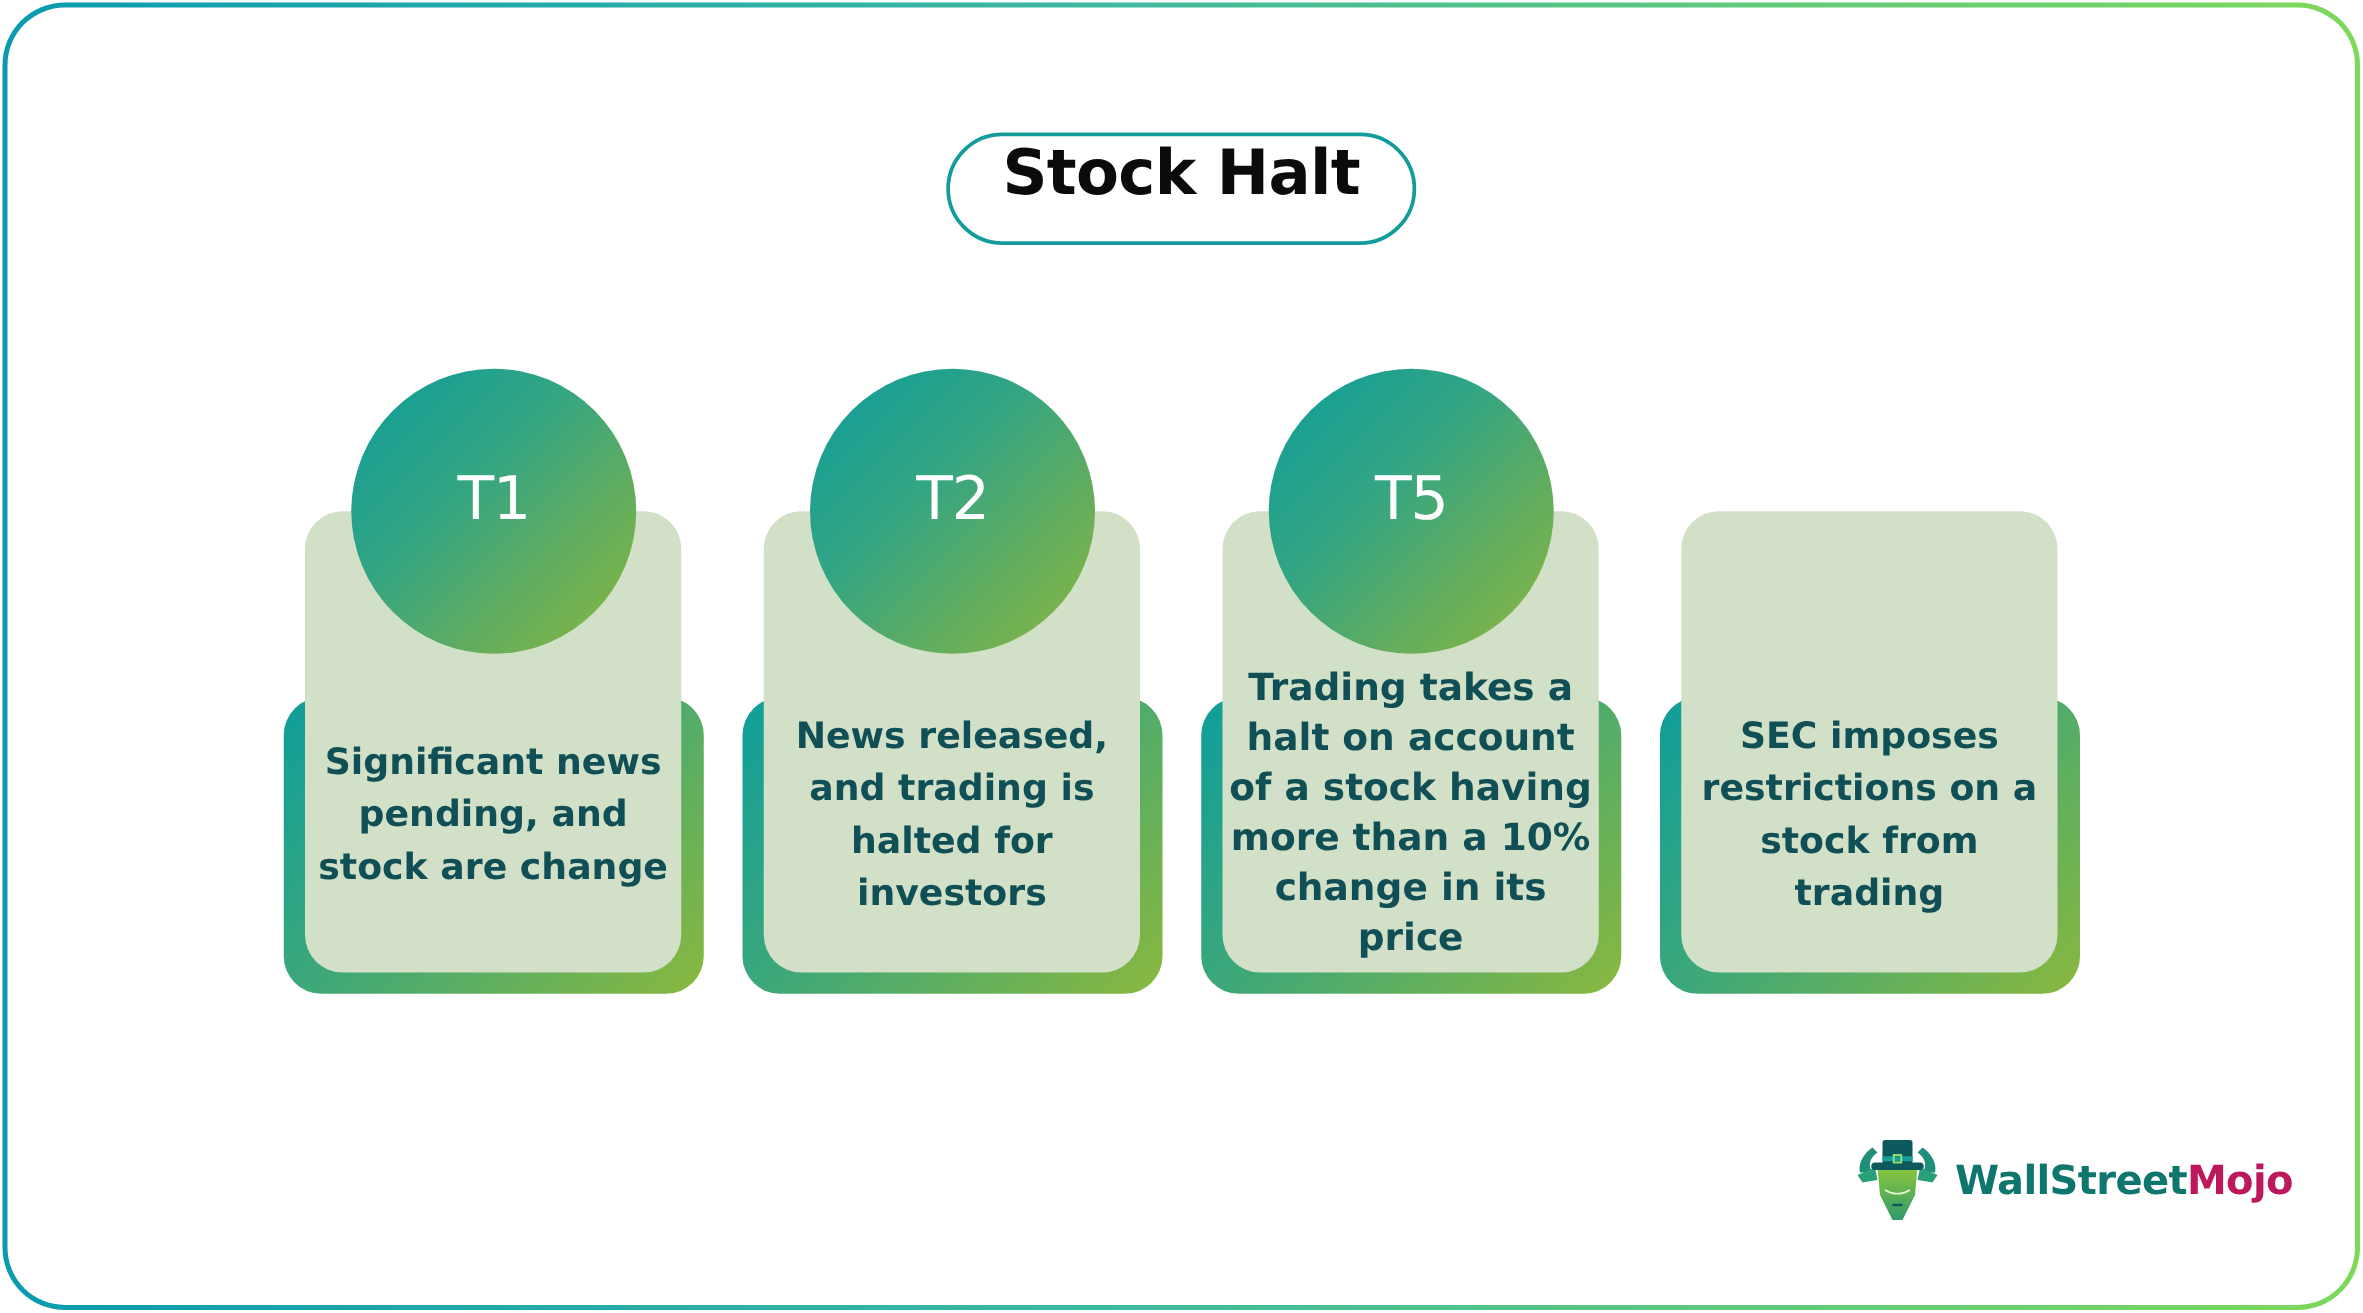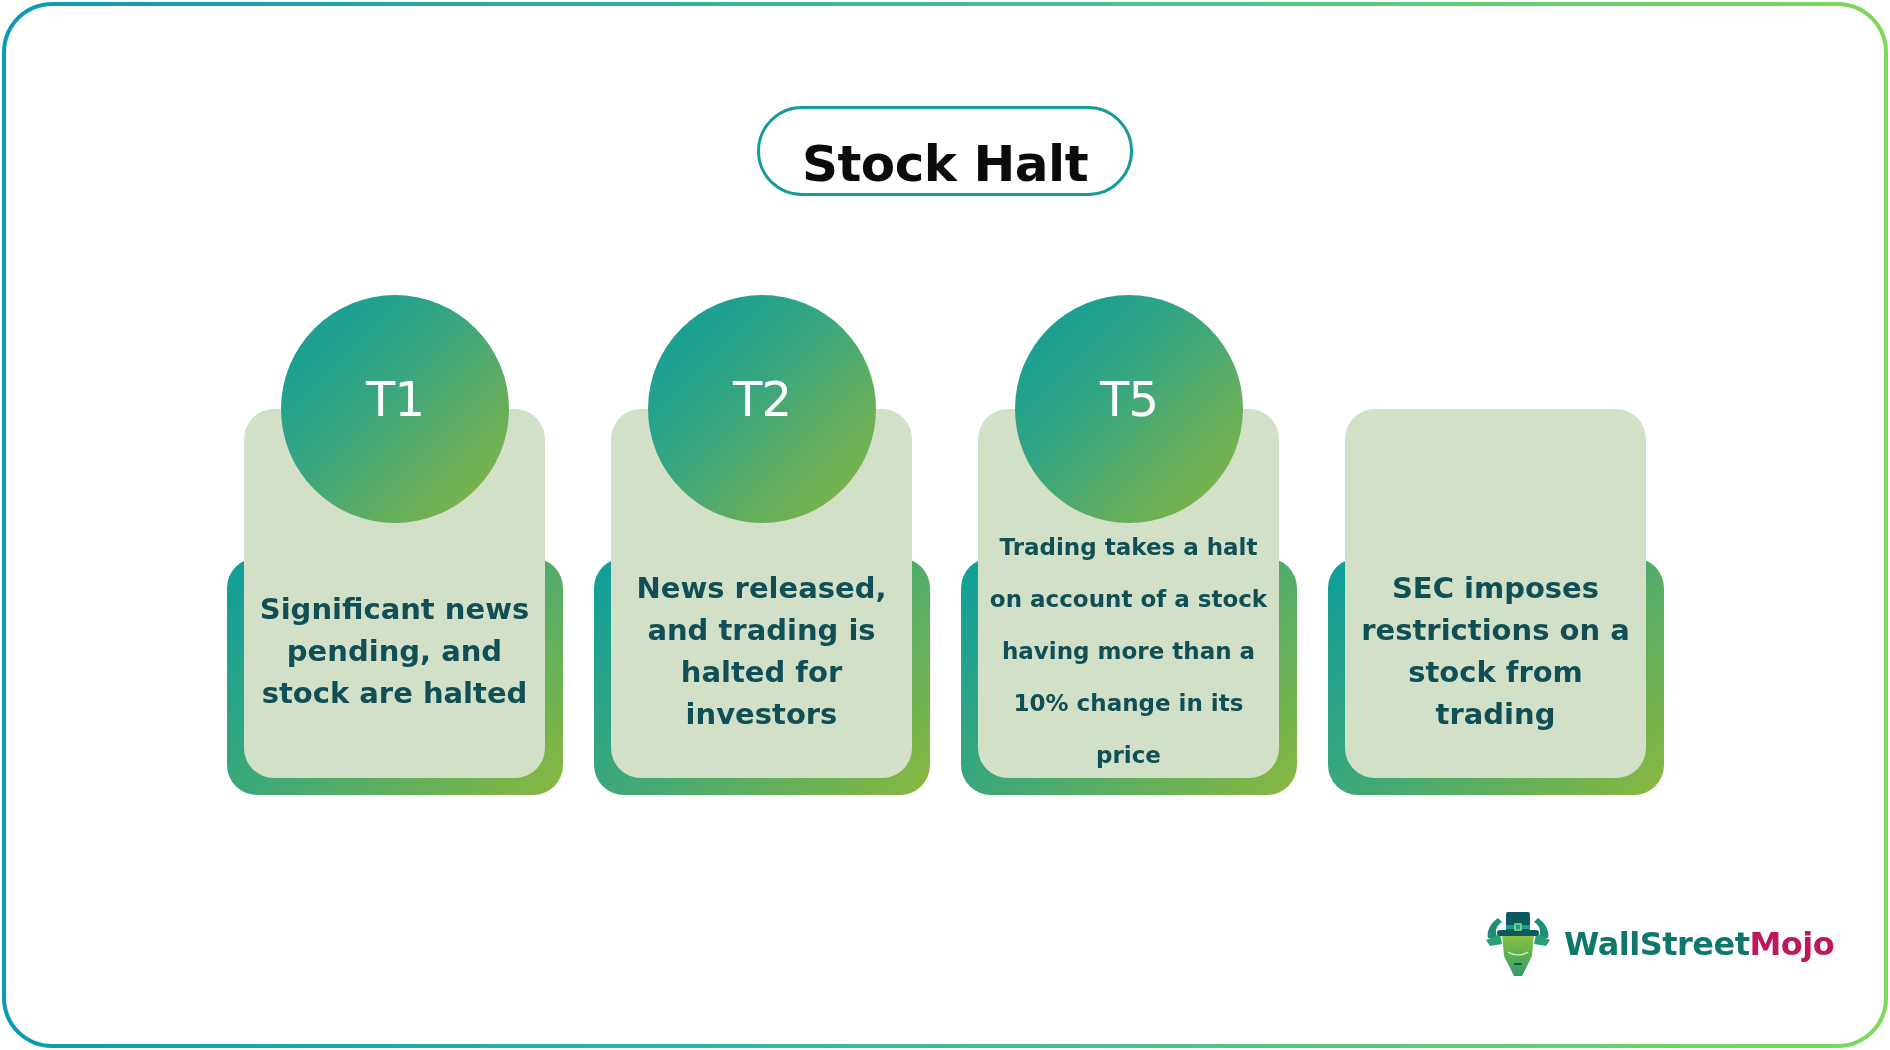--- a/index.html
+++ b/index.html
@@ -14,21 +14,21 @@
     background: linear-gradient(90deg, #0a9bb0 0%, #3bb8a0 45%, #7dd95a 100%);
     padding: 4px;
   }
   .frame-inner {
     width: 100%; height: 100%; background: #ffffff; border-radius: 46px;
   }
   .title-pill {
     position: absolute; left: 757px; top: 106px; width: 376px; height: 90px;
     box-sizing: border-box; border: 3px solid #149c9c; border-radius: 45px;
     background: #ffffff;
-    display: flex; align-items: flex-end; justify-content: center;
+    display: flex; align-items: flex-start; justify-content: center;
   }
   .title-text {
     font-size: 50px; font-weight: bold; color: #0b0b0b; letter-spacing: -0.5px;
   }
   .card {
     position: absolute; top: 295px; width: 336px; height: 500px;
   }
   .card-back {
     position: absolute; left: 0; top: 263px; width: 336px; height: 237px;
     border-radius: 30px;
@@ -47,21 +47,21 @@
   .circle-label {
     color: #ffffff; font-size: 48px; font-weight: normal; letter-spacing: -1px;
     margin-top: -20px;
   }
   .card-text {
     position: absolute; left: 17px; width: 301px; top: 228px; height: 255px;
     display: flex; align-items: center; justify-content: center;
     text-align: center; color: #0f4f55; font-weight: bold;
     font-size: 29px; line-height: 42px; padding: 0 6px; box-sizing: border-box;
   }
-  .card-text.dense { font-size: 23px; line-height: 52px; padding: 0 2px; }
+  .card-text.dense { font-size: 30px; line-height: 40px; padding: 0 2px; }
   .logo {
     position: absolute; left: 1482px; top: 908px; height: 72px;
     display: flex; align-items: center;
   }
   .logo-icon { width: 72px; height: 72px; }
   .logo-text {
     margin-left: 10px; font-size: 32px; font-weight: bold; letter-spacing: -0.5px;
   }
   .logo-dark { color: #0f766e; }
   .logo-light { color: #be185d; }
@@ -76,21 +76,21 @@
 <div class="title-pill">
   <span class="title-text">Stock Halt</span>
 </div>
 
 <div class="card" style="left:227px;">
   <div class="card-back"></div>
   <div class="card-front"></div>
   <div class="circle">
     <span class="circle-label">T1</span>
   </div>
-  <div class="card-text">Significant news pending, and stock are halted</div>
+  <div class="card-text">Significant news pending, and stock are change</div>
 </div>
 
 <div class="card" style="left:594px;">
   <div class="card-back"></div>
   <div class="card-front"></div>
   <div class="circle">
     <span class="circle-label">T2</span>
   </div>
   <div class="card-text">News released, and trading is halted for investors</div>
 </div>

